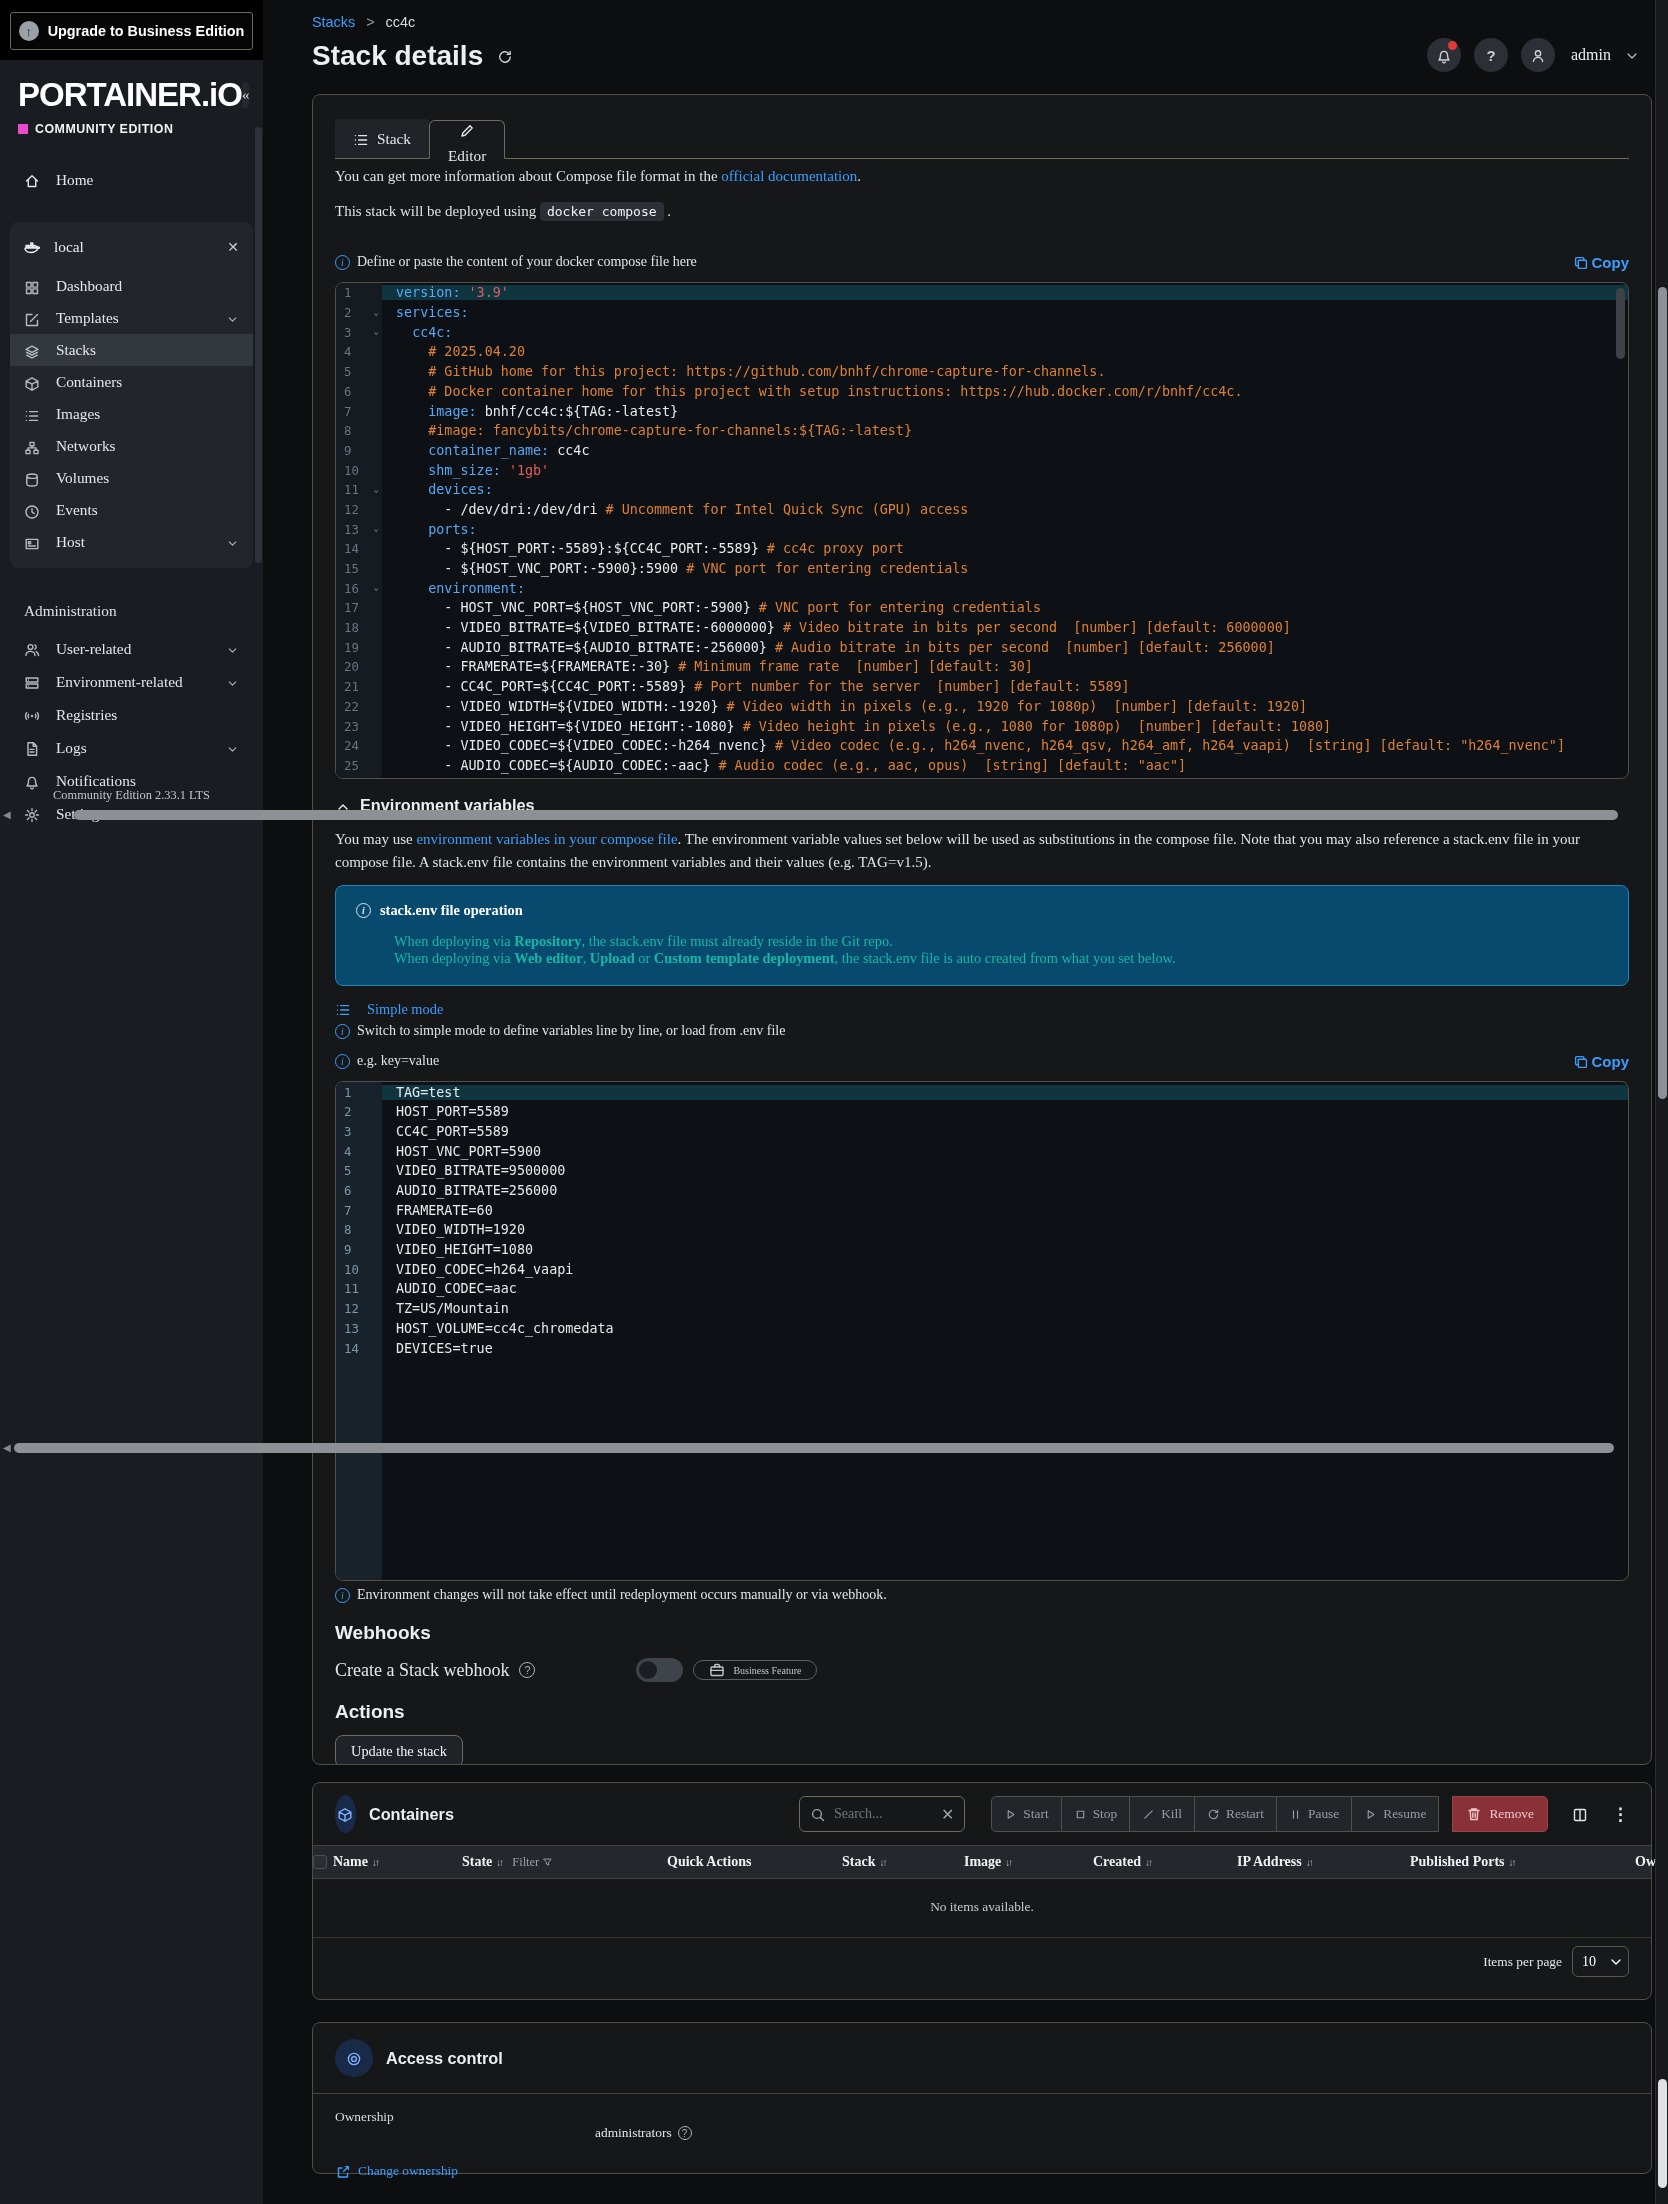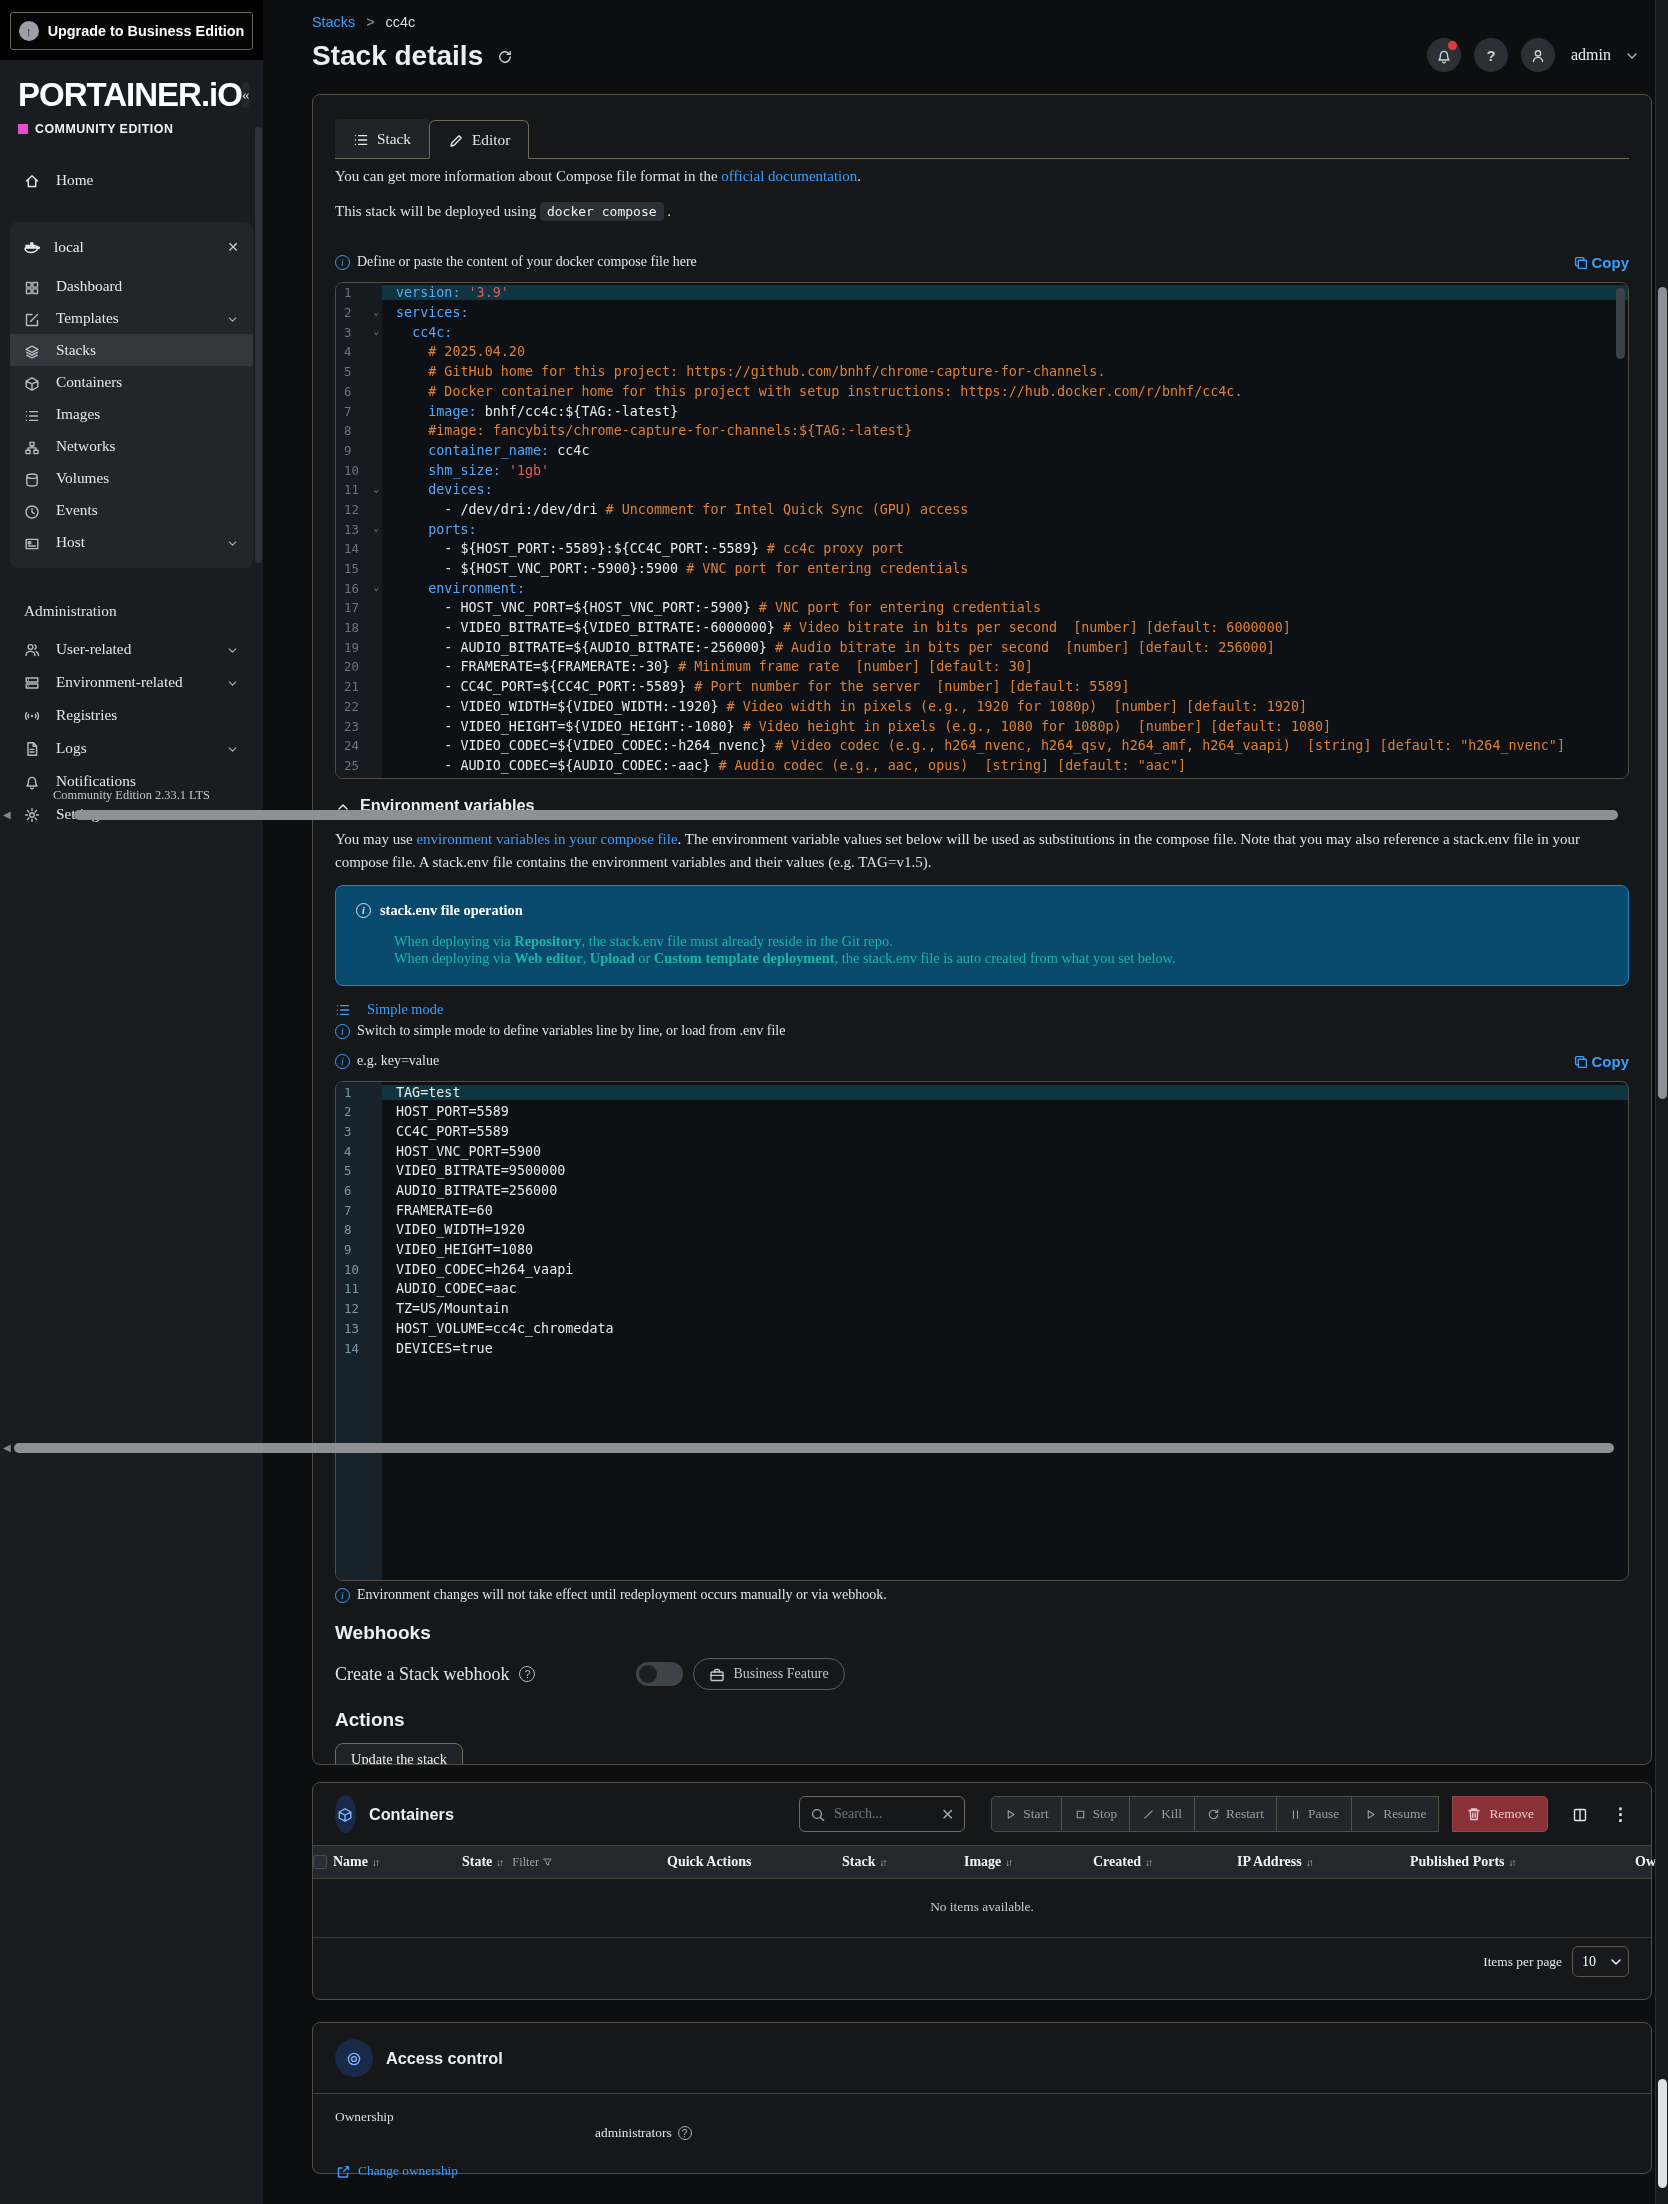--- a/index.html
+++ b/index.html
@@ -51,21 +51,21 @@
   #user-name { font-size:16px; color:#eceef0; margin-left:3px; }
 
   
   .panel { position:absolute; left:312px; width:1340px; background:#151719; border:1px solid #4f4d45; border-radius:8px; }
   #main-panel { top:94px; height:1671px; padding:24px 22px; overflow:hidden; }
 
   
   #tabs { display:flex; align-items:flex-end; border-bottom:1px solid #6d6a5e; height:40px; }
   .tab { display:flex; align-items:center; gap:8px; padding:0 18px; height:39px; font-size:15.3px; color:#e4e7ea; cursor:pointer; }
   .tab.inactive { background:#202328; border-radius:4px 4px 0 0; }
-  .tab.active { background:#17191d; border:1px solid #6d6a5e; border-bottom:1px solid #17191d; border-radius:6px 6px 0 0; margin-bottom:-1px; }
+  .tab.active { background:#17191d; border:1px solid #6d6a5e; border-bottom:1px solid #17191d; border-radius:6px 6px 0 0; margin-bottom:-1px;flex-direction:column; }
 
   .body-p { font-size:15px; color:#dfe2e6; }
   #deploy-p { margin-top:18px; }
   .code-chip { font-family:"DejaVu Sans Mono",monospace; font-size:13px; background:#2b2f36; border-radius:4px; padding:2px 7px; color:#f0f2f4; }
   #compose-info-p { margin-top:9px; }
   a.blue { color:#3b9eff; text-decoration:none; cursor:pointer; }
 
   .hint-row { display:flex; align-items:center; margin-top:33px; }
   .ihint { display:flex; align-items:center; gap:7px; font-size:14px; color:#e2e5e8; }
   .info-i { display:inline-flex; width:15px; height:15px; border:1px solid #3b9eff; border-radius:50%; color:#3b9eff;
@@ -104,22 +104,22 @@
   .eg-row { margin-top:13px; display:flex; align-items:center; }
   #env-note { margin-top:6px; }
 
   #webhooks-title, #actions-title { margin-top:19px; font-family:"Liberation Sans",sans-serif; font-size:19px; font-weight:700; color:#eceef0; }
   #create-webhook-row { margin-top:14px; display:flex; align-items:center; gap:10px; }
   #create-webhook-label { font-family:Liberation Serif, serif; font-size:18px; color:#e4e7ea; }
   .q-circ { display:inline-flex; width:16px; height:16px; border:1px solid #aeb4bb; border-radius:50%; color:#aeb4bb;
     font-size:11px; align-items:center; justify-content:center; font-family:"Liberation Sans",sans-serif; }
   #webhook-toggle { margin-left:91px; width:47px; height:24px; border-radius:12px; background:#3f444b; position:relative; cursor:pointer; }
   #webhook-toggle .knob { position:absolute; left:3px; top:3px; width:18px; height:18px; border-radius:50%; background:#1b1e22; }
-  #business-pill { display:flex; align-items:center; gap:8px; height:32px; padding:0 15px; border:1px solid #5b5e64;
-    border-radius:16px; color:#c3c7cc; font-size:14px; cursor:default; }
+  #business-pill { display:flex; align-items:center; gap:8px; height:20px; padding:0 15px; border:1px solid #5b5e64;
+    border-radius:16px; color:#c3c7cc; font-size:10px; cursor:default; }
   #update-btn { margin-top:12px; display:inline-block; padding:7px 15px; background:#1f2227; border:1px solid #6e6c60;
     border-radius:8px; color:#f0f2f4; font-size:14.4px; cursor:pointer; }
 
   
   #containers-panel { top:1782px; height:218px; }
   .panel-head { display:flex; align-items:center; gap:13px; padding:12px 22px; }
   .panel-ico { width:38px; height:38px; border-radius:50%; background:#182a47; color:#7fb1ff; display:flex; align-items:center; justify-content:center; }
   .panel-title { font-family:"Liberation Sans",sans-serif; font-size:16.3px; font-weight:700; color:#eceef0; }
   #search-box { margin-left:332px; display:flex; align-items:center; gap:8px; width:206px; height:36px;
     border:1px solid #6e6b5e; border-radius:6px; padding:0 10px; color:#9aa0a6; }

